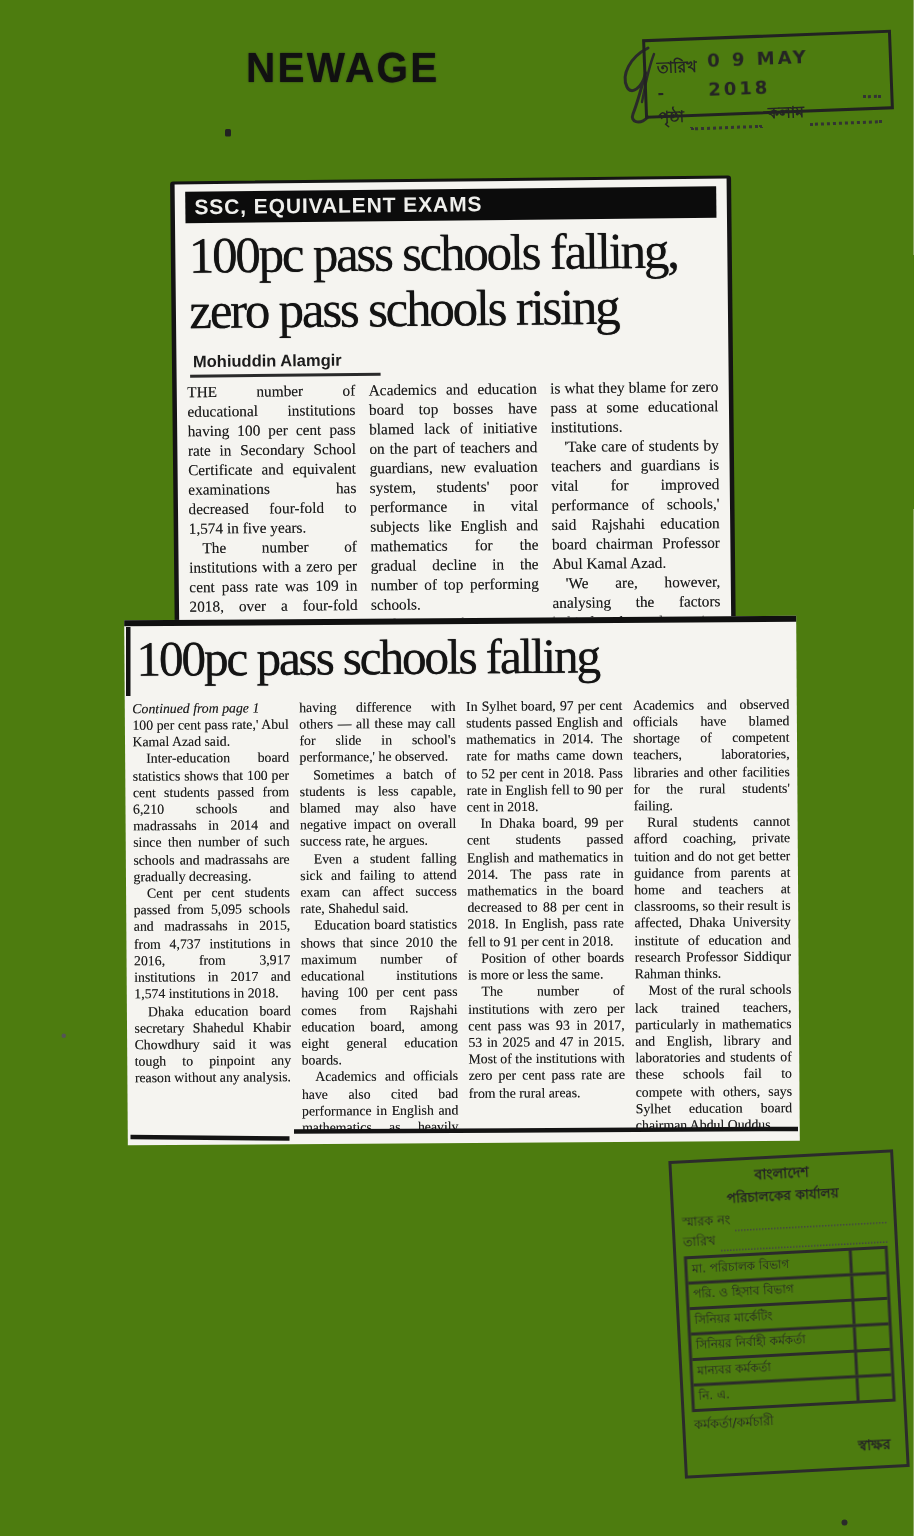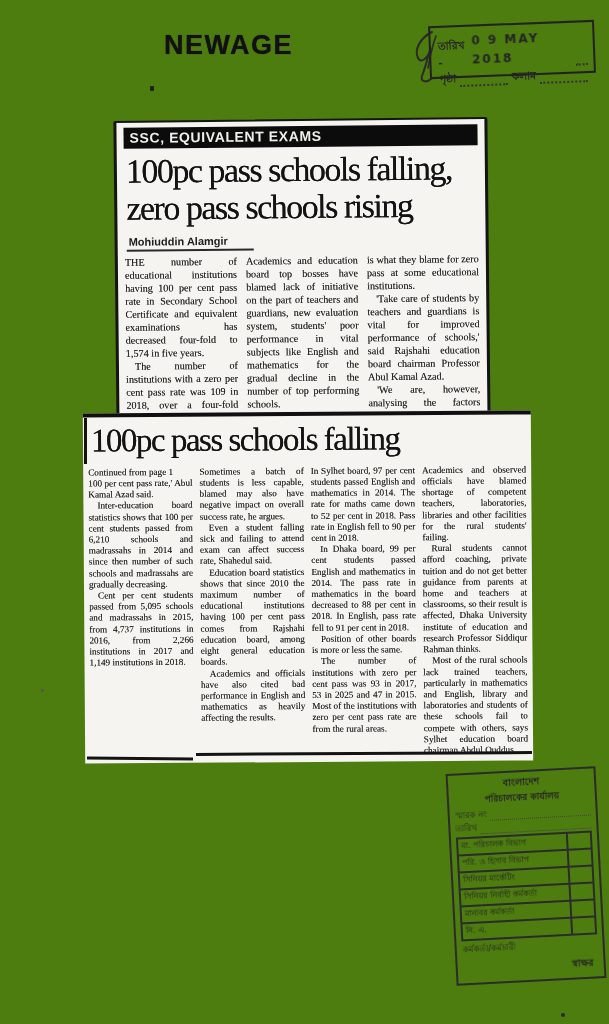--- a/index.html
+++ b/index.html
@@ -60,21 +60,21 @@
     font-family:"Liberation Sans", sans-serif;
     font-weight:bold; font-size:11px;
     border-bottom:2px solid #2a2a2a; padding:0 26px 2px 2px;
     margin:0 0 4px 2px;
   }
   .cols { display:flex; gap:9px; text-align:justify; overflow:hidden; }
   .clip1 .cols { font-size:10.2px; line-height:1.28; height:197px; }
   .col { flex:1; min-width:0; }
   .col p { margin:0; text-shadow:0 0 0.4px rgba(20,20,20,.55); }
   .col p + p { text-indent:9px; }
-  .continued-from { margin-bottom:1px; text-shadow:0 0 0.4px rgba(20,20,20,.55); }
+  .continued-from { font-style:italic; margin-bottom:1px; text-shadow:0 0 0.4px rgba(20,20,20,.55); }
 
   
   .clip2 {
     position:absolute; left:84px; top:412px; width:448px; height:350px;
     border-top:4px solid #101010;
     transform:rotate(-0.4deg);
     padding:3px 5px 6px 5px;
     background:#f5f4f0;
     overflow:hidden;
   }
@@ -171,24 +171,26 @@
   </section>
 
   <section class="clip2">
     <h1 class="headline2">100pc pass schools falling</h1>
     <div class="cols">
       <div class="col">
         <p class="continued-from">Continued from page 1</p>
         <div>
             <p>100 per cent pass rate,' Abul Kamal Azad said.</p>
             <p>Inter-education board statistics shows that 100 per cent students passed from 6,210 schools and madrassahs in 2014 and since then number of such schools and madrassahs are gradually decreasing.</p>
-            <p>Cent per cent students passed from 5,095 schools and madrassahs in 2015, from 4,737 institutions in 2016, from 2,266 institutions in 2017 and 1,149 institutions in 2018.</p>
+            <p>Cent per cent students passed from 5,095 schools and madrassahs in 2015, from 4,737 institutions in 2016, from 3,917 institutions in 2017 and 1,574 institutions in 2018.</p>
+            <p>Dhaka education board secretary Shahedul Khabir Chowdhury said it was tough to pinpoint any reason without any analysis.</p>
           </div>
       </div>
       <div class="col">
+          <p>having difference with others — all these may call for slide in school's performance,' he observed.</p>
           <p>Sometimes a batch of students is less capable, blamed may also have negative impact on overall success rate, he argues.</p>
           <p>Even a student falling sick and failing to attend exam can affect success rate, Shahedul said.</p>
           <p>Education board statistics shows that since 2010 the maximum number of educational institutions having 100 per cent pass comes from Rajshahi education board, among eight general education boards.</p>
           <p>Academics and officials have also cited bad performance in English and mathematics as heavily affecting the results.</p>
         </div>
       <div class="col">
           <p>In Sylhet board, 97 per cent students passed English and mathematics in 2014. The rate for maths came down to 52 per cent in 2018. Pass rate in English fell to 90 per cent in 2018.</p>
           <p>In Dhaka board, 99 per cent students passed English and mathematics in 2014. The pass rate in mathematics in the board decreased to 88 per cent in 2018. In English, pass rate fell to 91 per cent in 2018.</p>
           <p>Position of other boards is more or less the same.</p>
           <p>The number of institutions with zero per cent pass was 93 in 2017, 53 in 2025 and 47 in 2015. Most of the institutions with zero per cent pass rate are from the rural areas.</p>

